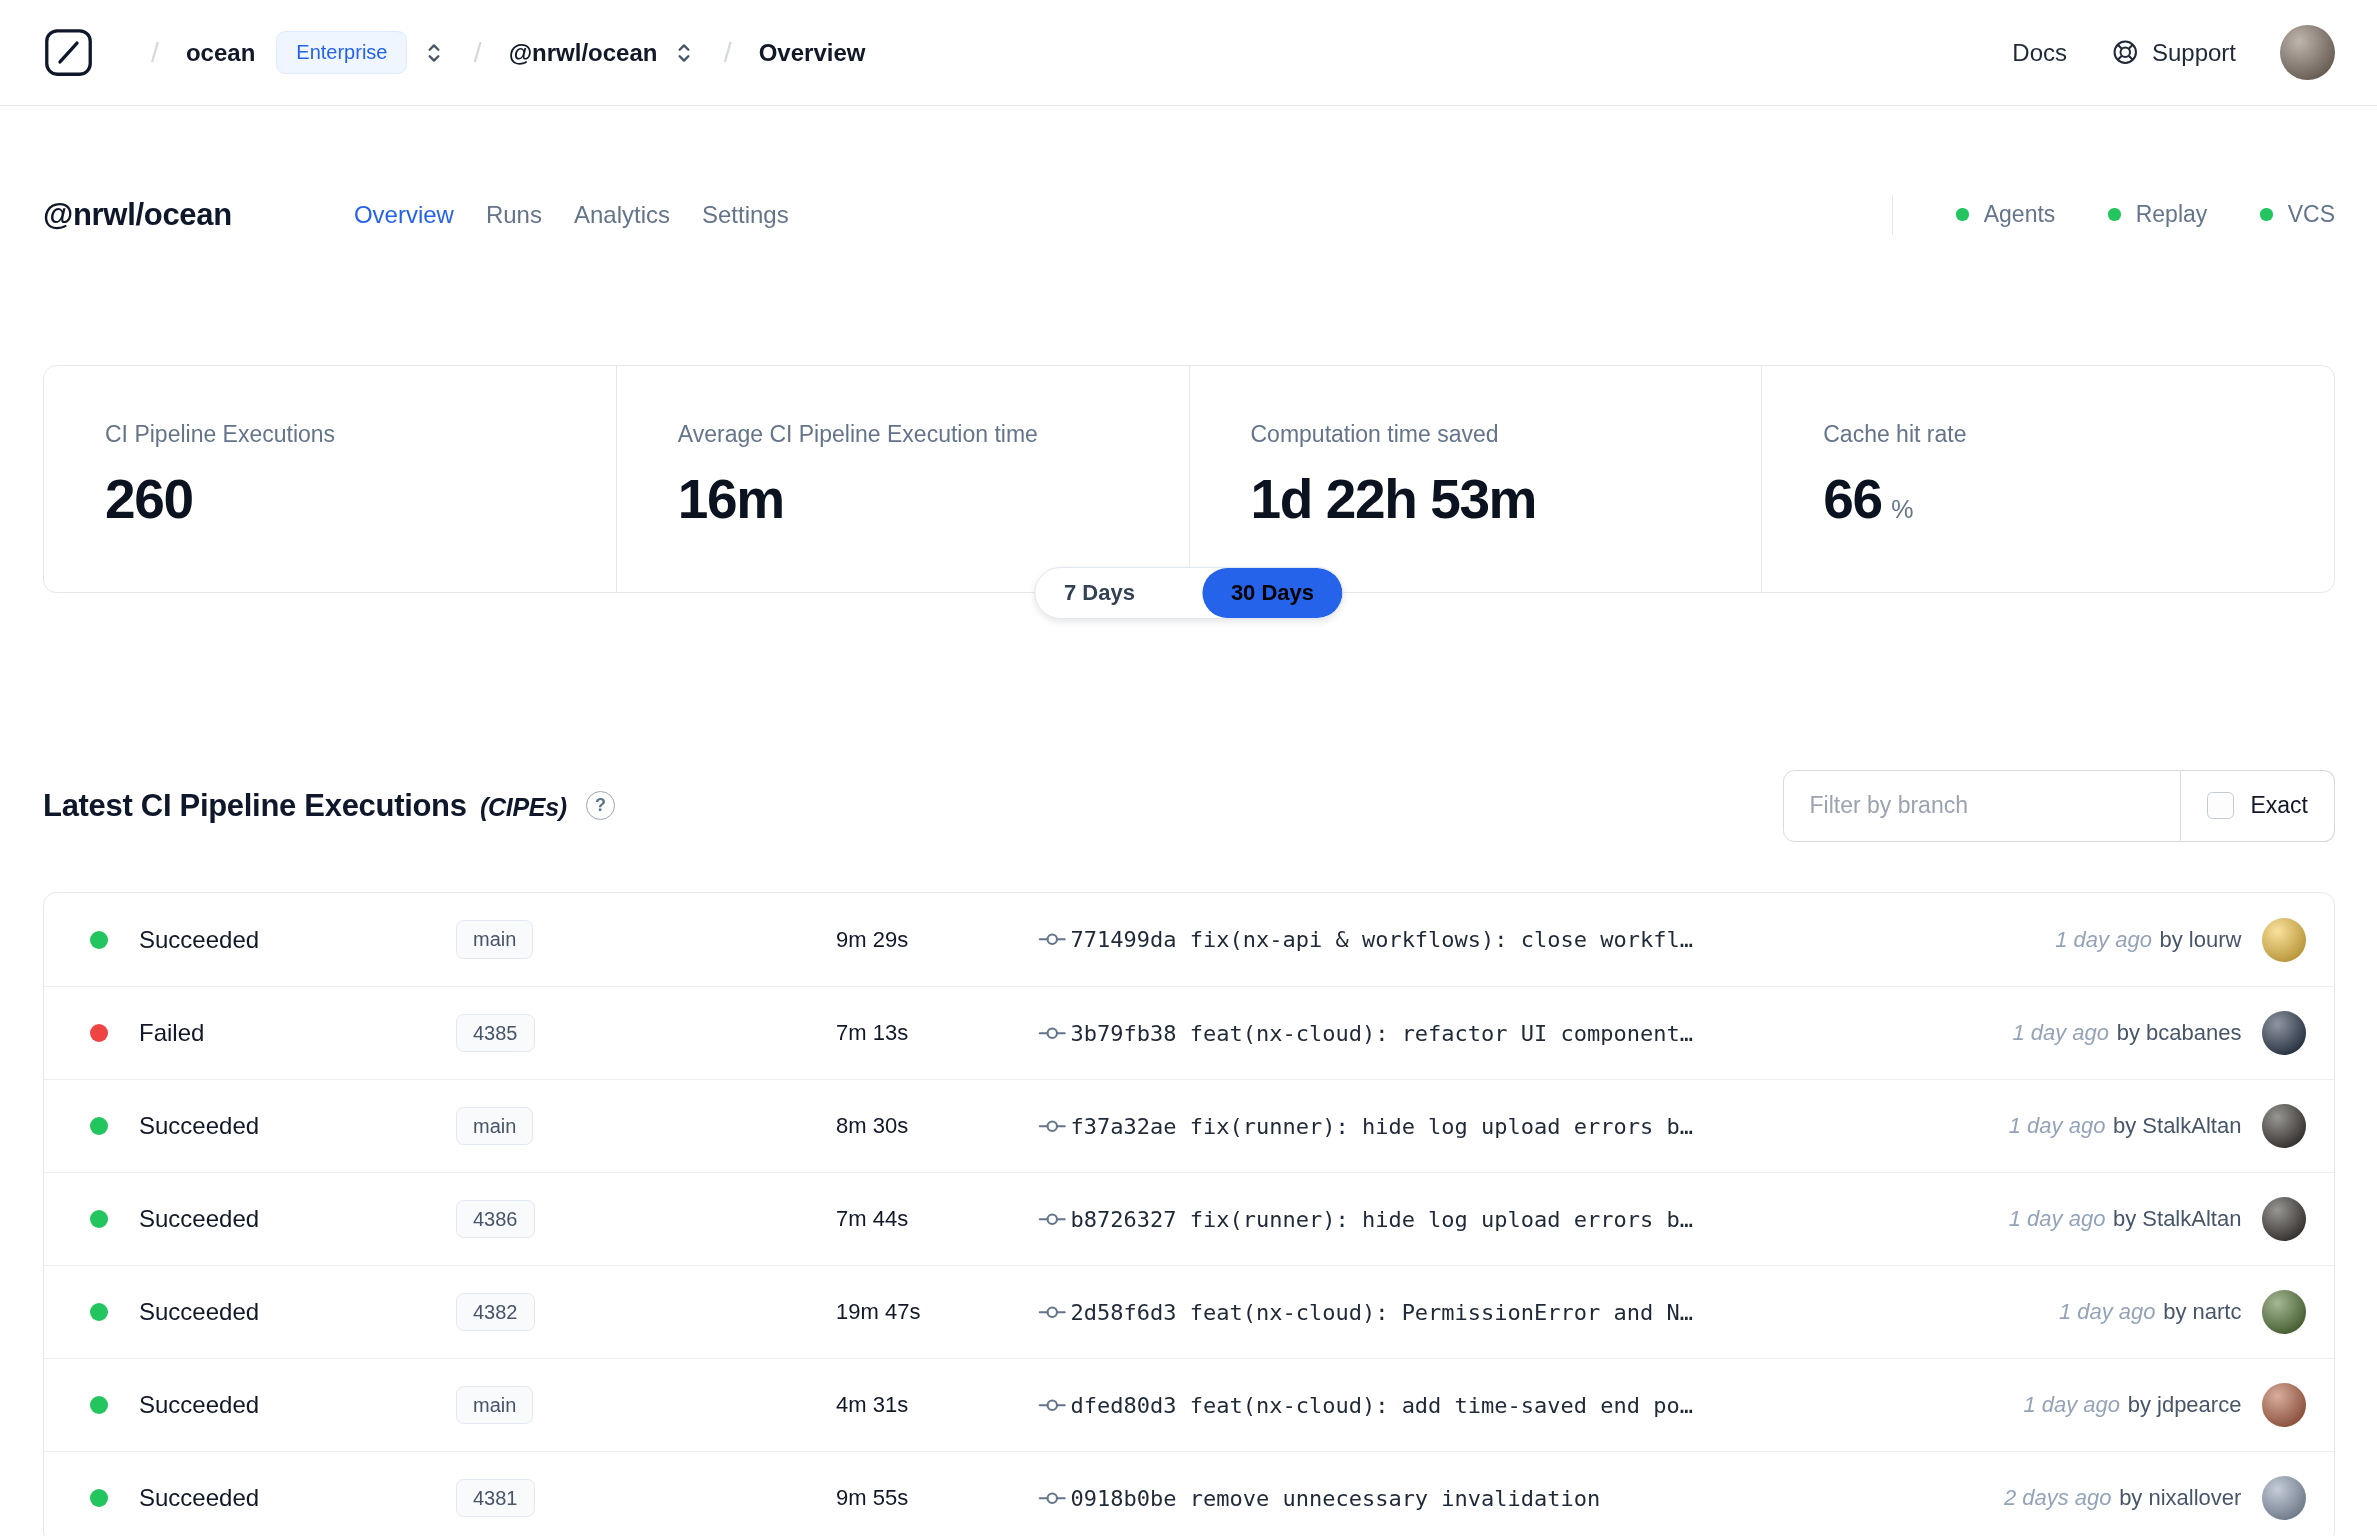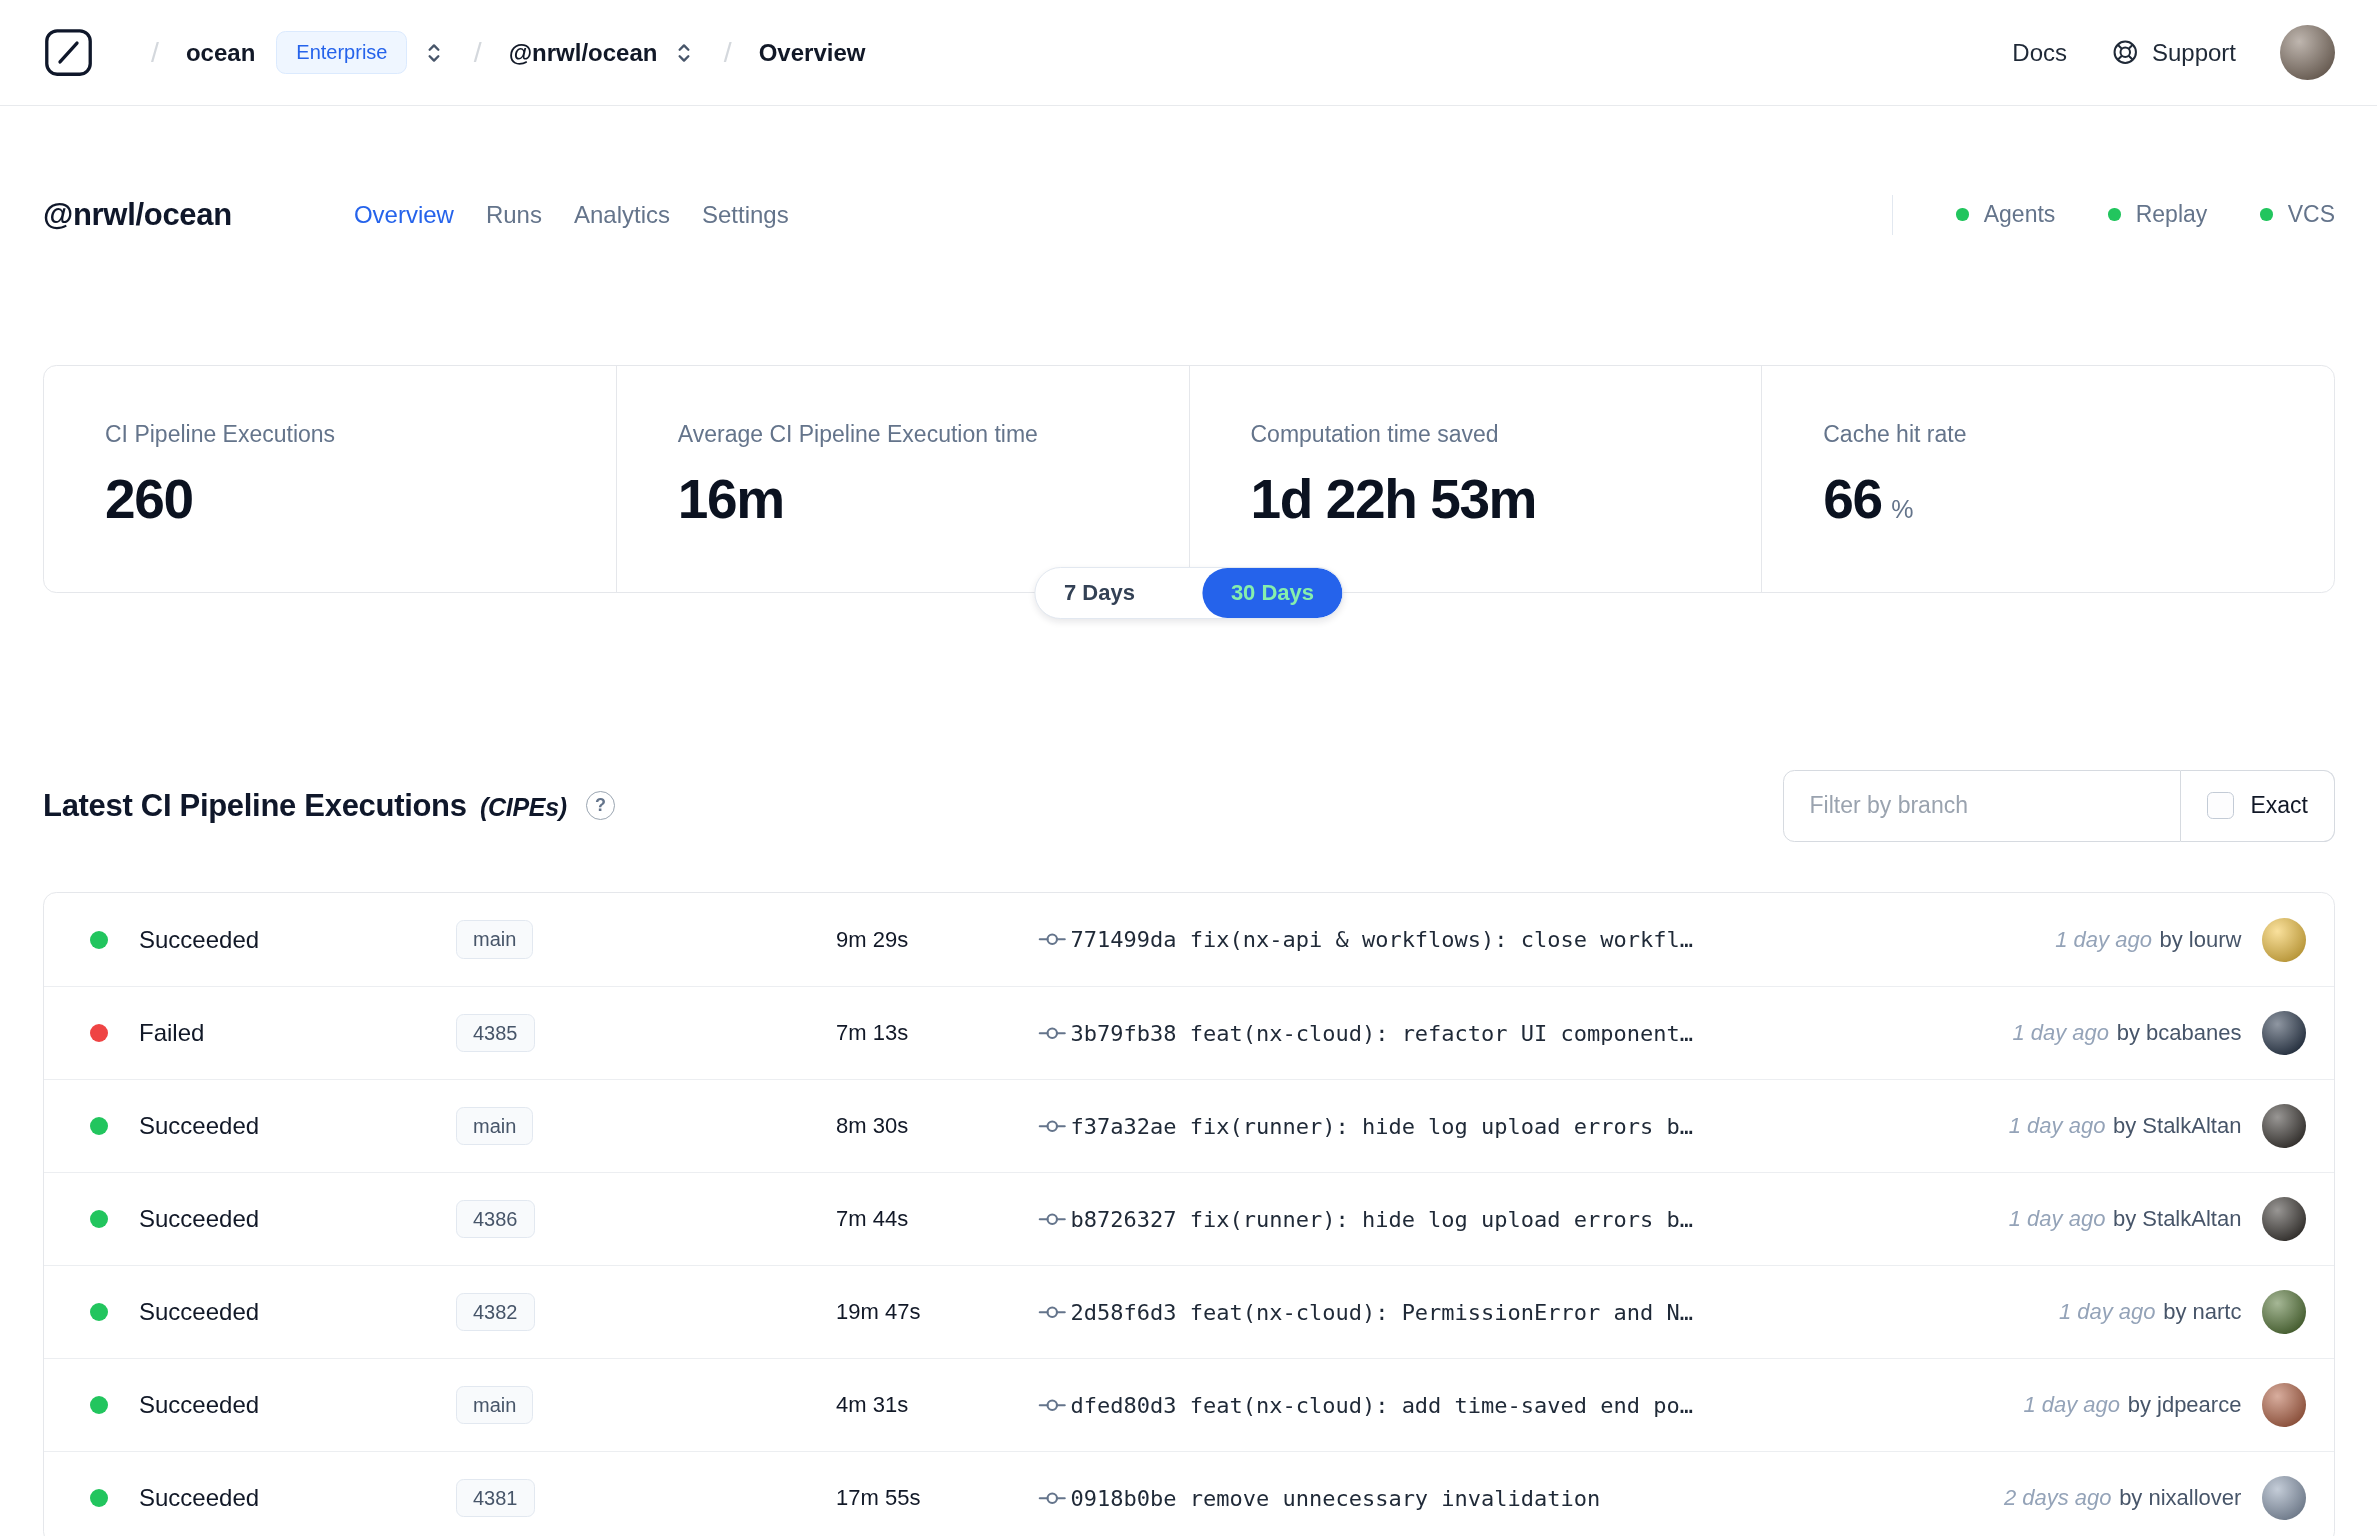--- a/index.html
+++ b/index.html
@@ -39,21 +39,21 @@
   
   .stats { position:relative; margin:126px 43px 0; border:1px solid #e5e7eb; border-radius:13.3px; display:flex; height:228px; background:#fff; }
   .stat-card { flex:1; padding:55px 28.5px 0 61px; }
   .stat-card + .stat-card { border-left:1px solid #e5e7eb; }
   .stat-label { font-size:23px; color:#64748b; margin-bottom:19px; }
   .stat-value { font-size:55px; font-weight:700; letter-spacing:-1.4px; color:#0b1220; display:flex; align-items:baseline; gap:9.5px; }
   .stat-unit { font-size:25px; font-weight:400; color:#64748b; letter-spacing:0; }
 
   .range-toggle { position:absolute; left:50%; bottom:-27px; transform:translateX(-50%); display:flex; align-items:center; background:#fff; border:1px solid #e2e8f0; border-radius:950px; box-shadow:0 2.9px 7.6px rgba(15,23,42,.10); overflow:hidden; height:52px;gap:39px; }
   .range-btn { border:none; background:transparent; font-family:inherit; font-size:22px; font-weight:600; color:#334155; padding:0 28.5px; height:100%; cursor:pointer; }
-  .range-btn.active { background:#2563eb; color:#86efac; border-radius:950px; }
+  .range-btn.active { background:#2563eb; color:#000000; border-radius:950px; }
 
   
   .cipes-head { display:flex; align-items:center; margin:181px 43px 0; height:63px; }
   .cipes-title { font-size:31px; font-weight:700; letter-spacing:-0.3px; display:flex; align-items:baseline; gap:13.3px; }
   .cipes-suffix { font-size:25px; font-style:italic; font-weight:600; }
   .help-icon { width:29.5px; height:29.5px; border-radius:50%; border:1.9px solid #9aa5b1; color:#64748b; font-size:18px; font-weight:700; display:flex; align-items:center; justify-content:center; margin-left:19px; cursor:pointer; }
   .cipes-controls { margin-left:auto; display:flex; align-items:center; }
   .filter-group { display:flex; height:72px; }
   .filter-input { width:398px; border:1px solid #d6dae0; border-radius:11.4px 0 0 11.4px; padding:0 25px; font-size:23px; color:#111827; font-family:inherit; outline:none; background:#fff; }
   .filter-input::placeholder { color:#9aa3af; }
@@ -367,21 +367,21 @@
   </div>
 
   <div class="cipe-row">
     <div class="cell-status">
       <span class="status-dot" style="background-color: rgb(34, 197, 94);"></span>
       <span class="status-text">Succeeded</span>
     </div>
     <div class="cell-branch">
       <span class="branch-badge">4381</span>
     </div>
-    <div class="cell-duration">17m 55s</div>
+    <div class="cell-duration">9m 55s</div>
     <div class="cell-commit">
       <span class="commit-icon" style="display:inline-flex;">
         <svg width="28.5" height="28.5" viewBox="0 0 24 24" fill="none" stroke="currentColor" stroke-width="1.8" stroke-linecap="round">
           <circle cx="12" cy="12" r="4"></circle>
           <line x1="1.5" y1="12" x2="8" y2="12"></line>
           <line x1="16" y1="12" x2="22.5" y2="12"></line>
         </svg>
       </span>
       <span class="commit-text">0918b0be remove unnecessary invalidation</span>
     </div>

